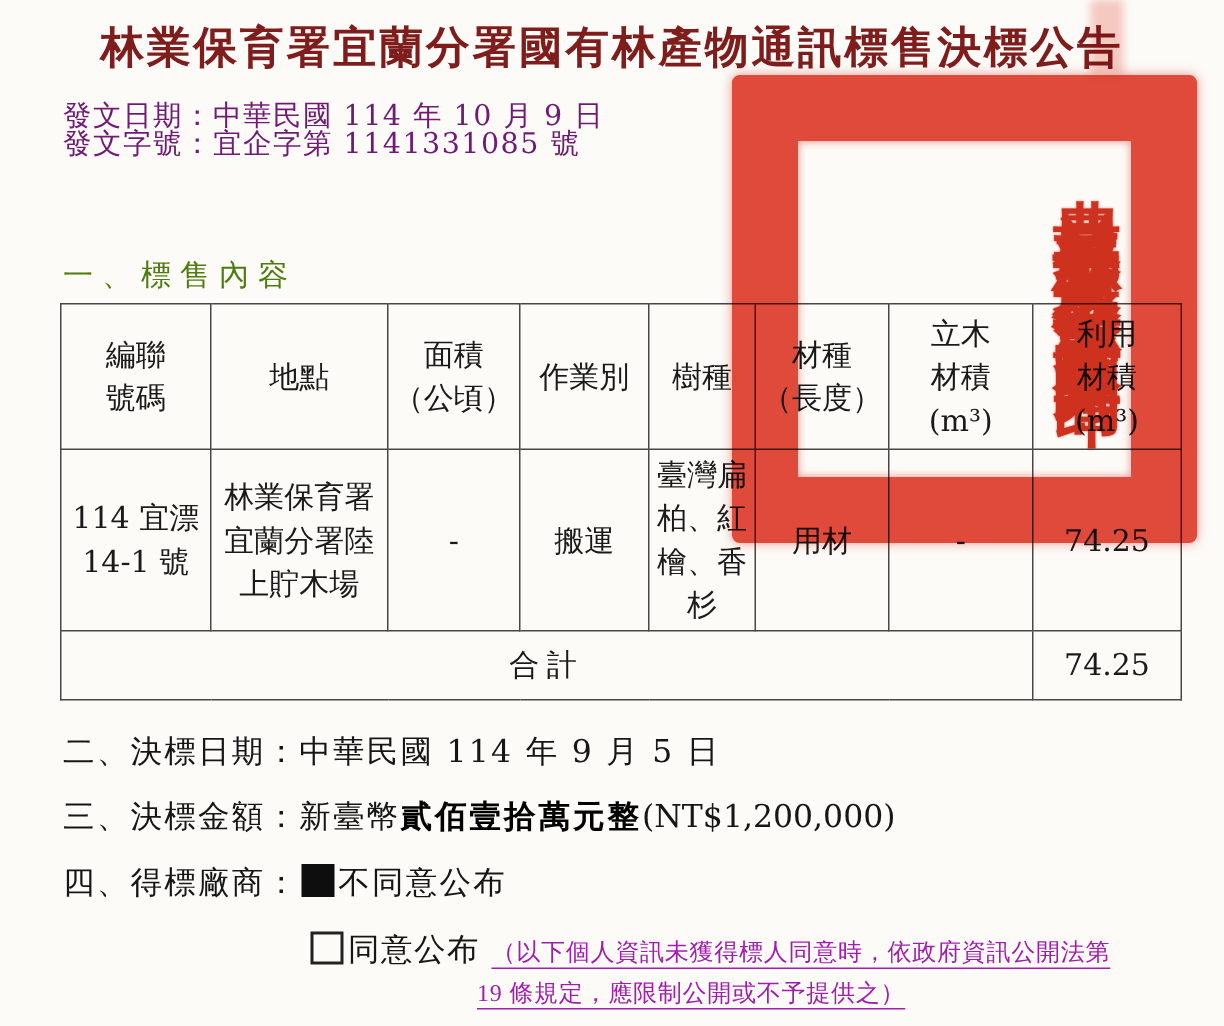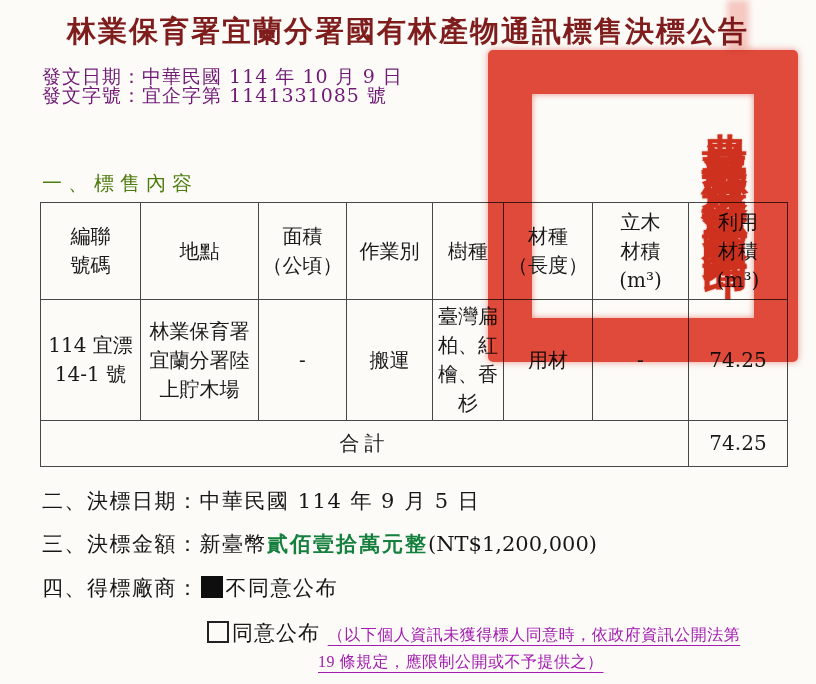--- a/index.html
+++ b/index.html
@@ -34,21 +34,21 @@
   }
   tr.hdr   { height:97px; }
   tr.data  { height:120px; }
   tr.total { height:46px;margin-left:33px; }
   td.total-label { letter-spacing:5px; }
   td.total-value { font-size:21px; }
   .sec-line { position:absolute; left:42px; font-size:21px; letter-spacing:1.5px; color:#161616; white-space:nowrap;text-align:right; }
   .sec2 { top:487px; }
   .sec3 { top:530px; }
   .sec4 { top:574px; }
-  .amount-cn { color:#15803d; font-weight:bold; letter-spacing:2px; }
+  .amount-cn { color:#000000; font-weight:bold; letter-spacing:2px; }
   .amount-num { letter-spacing:0; }
   .chk {
     display:inline-block; width:22px; height:22px; vertical-align:-3px; margin:0 3px 0 1px;
   }
   .chk.filled { background:#0e0e0e; }
   .chk.empty  { border:2px solid #222; background:transparent; }
   .opt2 { position:absolute; left:206px; top:619px; font-size:21px; letter-spacing:1px; white-space:nowrap; color:#161616; }
   .note {
     font-size:16px; letter-spacing:0.5px; color:#a21caf;
     text-decoration:underline; text-underline-offset:5px; text-decoration-thickness:1.2px;font-family:Liberation Serif, serif;

